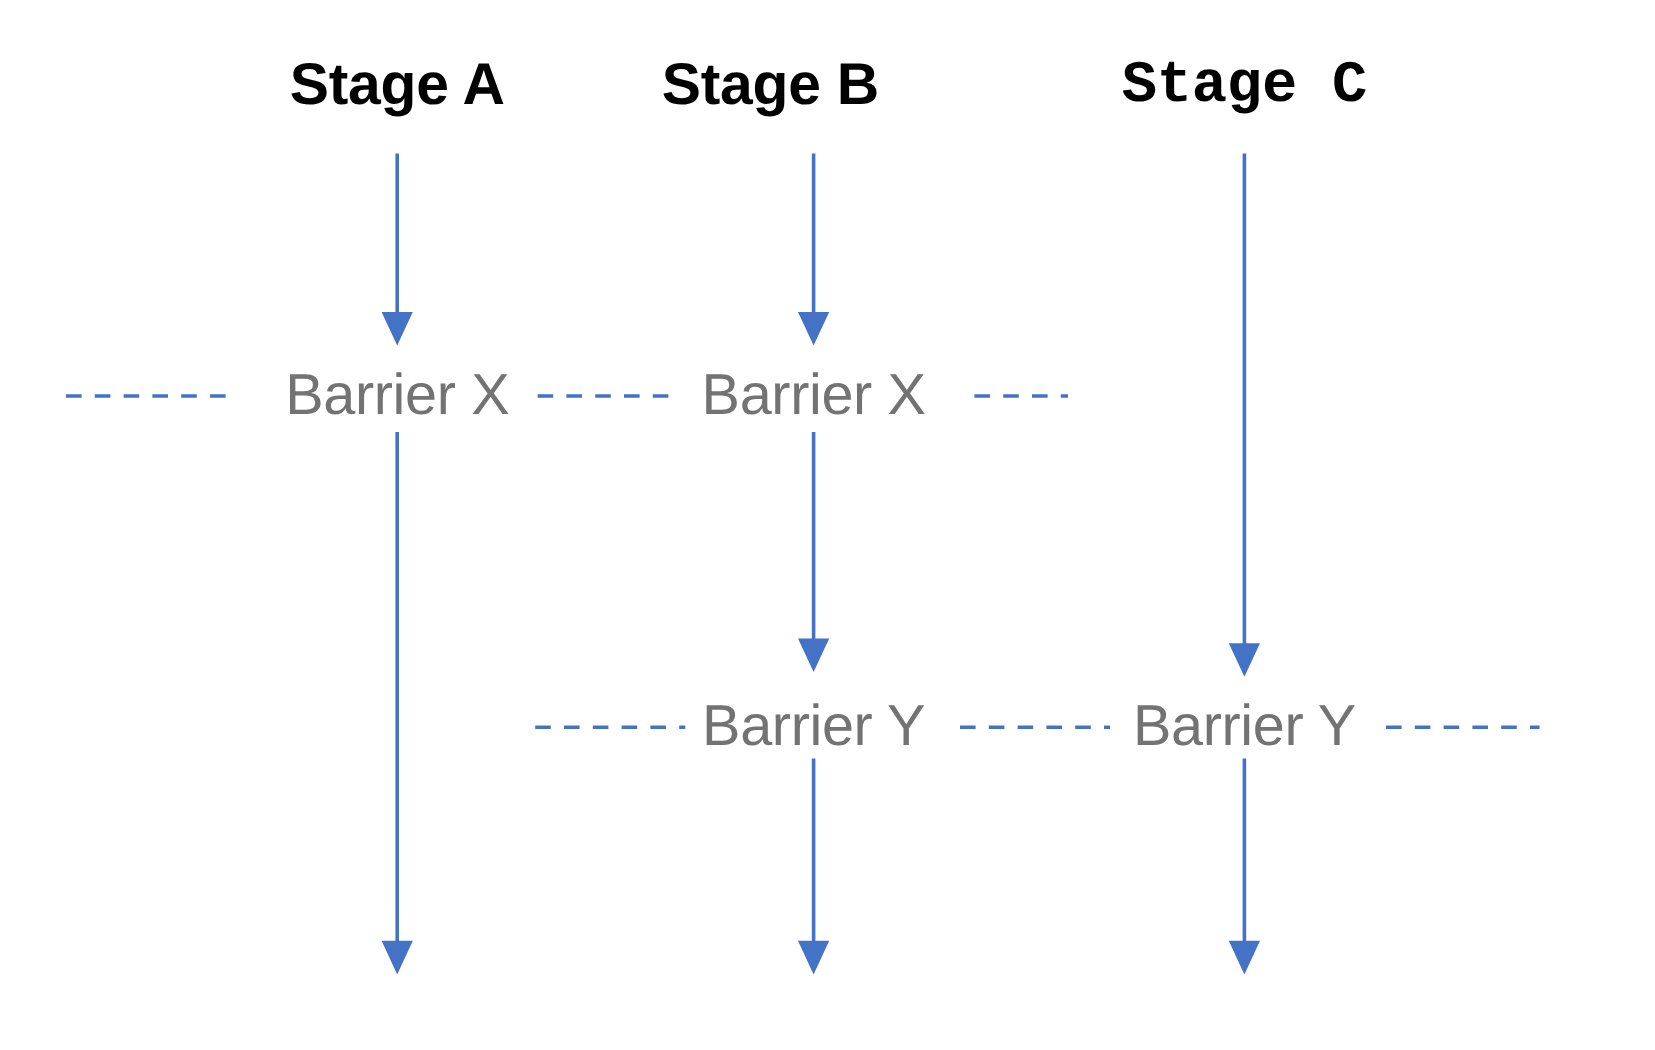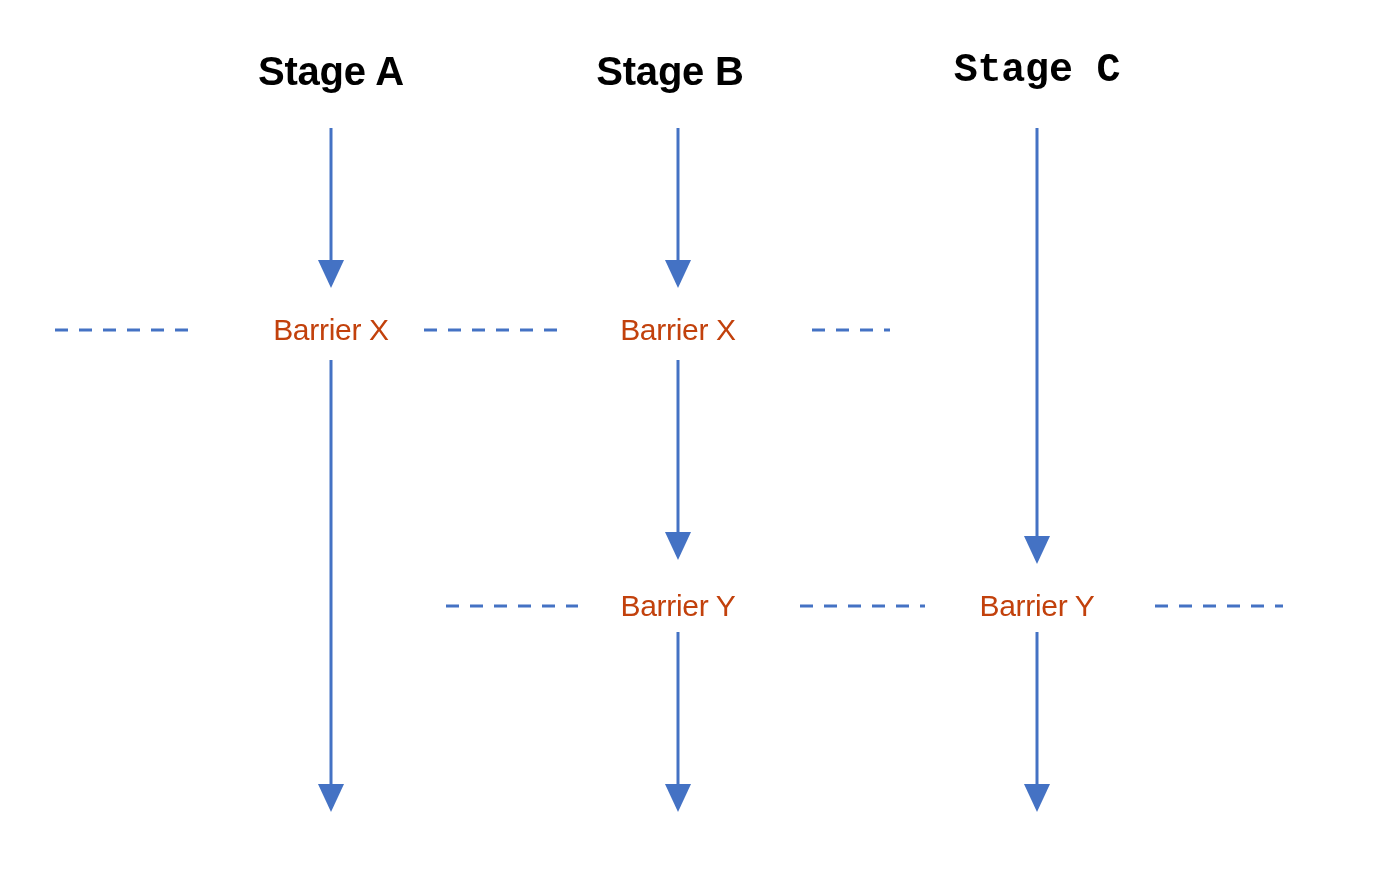--- a/index.html
+++ b/index.html
@@ -25,34 +25,34 @@
     top: 0;
     left: 0;
     width: 1379px;
     height: 875px;
     display: block;
   }
   .stage-title {
     position: absolute;
     font-family: "Liberation Sans", sans-serif;
     font-weight: bold;
-    font-size: 40px;
+    font-size: 49px;
     line-height: 46px;
     color: #000000;
     white-space: nowrap;
     transform: translateX(-50%);
     letter-spacing: -0.2px;
   }
   .barrier-label {
     position: absolute;
     font-family: "Liberation Sans", sans-serif;
     font-weight: 400;
-    font-size: 30px;
+    font-size: 48px;
     line-height: 44px;
-    color: #c2410c;
+    color: #737373;
     white-space: nowrap;
     transform: translate(-50%, -50%);
     background: #ffffff;
     padding: 0 14px;
     letter-spacing: -0.3px;
   }
 </style>
 </head>
 <body>
 
@@ -81,20 +81,20 @@
         <line x1="812" y1="330" x2="890" y2="330" stroke="#4472C4" stroke-width="3" stroke-dasharray="13 11" stroke-linecap="butt"></line>
         <line x1="446" y1="606" x2="578" y2="606" stroke="#4472C4" stroke-width="3" stroke-dasharray="13 11" stroke-linecap="butt"></line>
         <line x1="800" y1="606" x2="925" y2="606" stroke="#4472C4" stroke-width="3" stroke-dasharray="13 11" stroke-linecap="butt"></line>
         <line x1="1155" y1="606" x2="1283" y2="606" stroke="#4472C4" stroke-width="3" stroke-dasharray="13 11" stroke-linecap="butt"></line>
       </g>
   </svg>
 
   <div id="labels-layer">
       <div class="stage-title" style="left: 331px; top: 48px;">Stage A</div>
       <div class="barrier-label" style="left: 331px; top: 330px;">Barrier X</div>
-      <div class="stage-title" style="left: 670px; top: 48px;">Stage B</div>
+      <div class="stage-title" style="left: 642px; top: 48px;">Stage B</div>
       <div class="barrier-label" style="left: 678px; top: 330px;">Barrier X</div>
       <div class="barrier-label" style="left: 678px; top: 606px;">Barrier Y</div>
       <div class="stage-title" style="left: 1037px; top: 48px; font-family: Liberation Mono, monospace;">Stage C</div>
       <div class="barrier-label" style="left: 1037px; top: 606px;">Barrier Y</div>
     </div>
 
 </div>
 
 </body></html>

